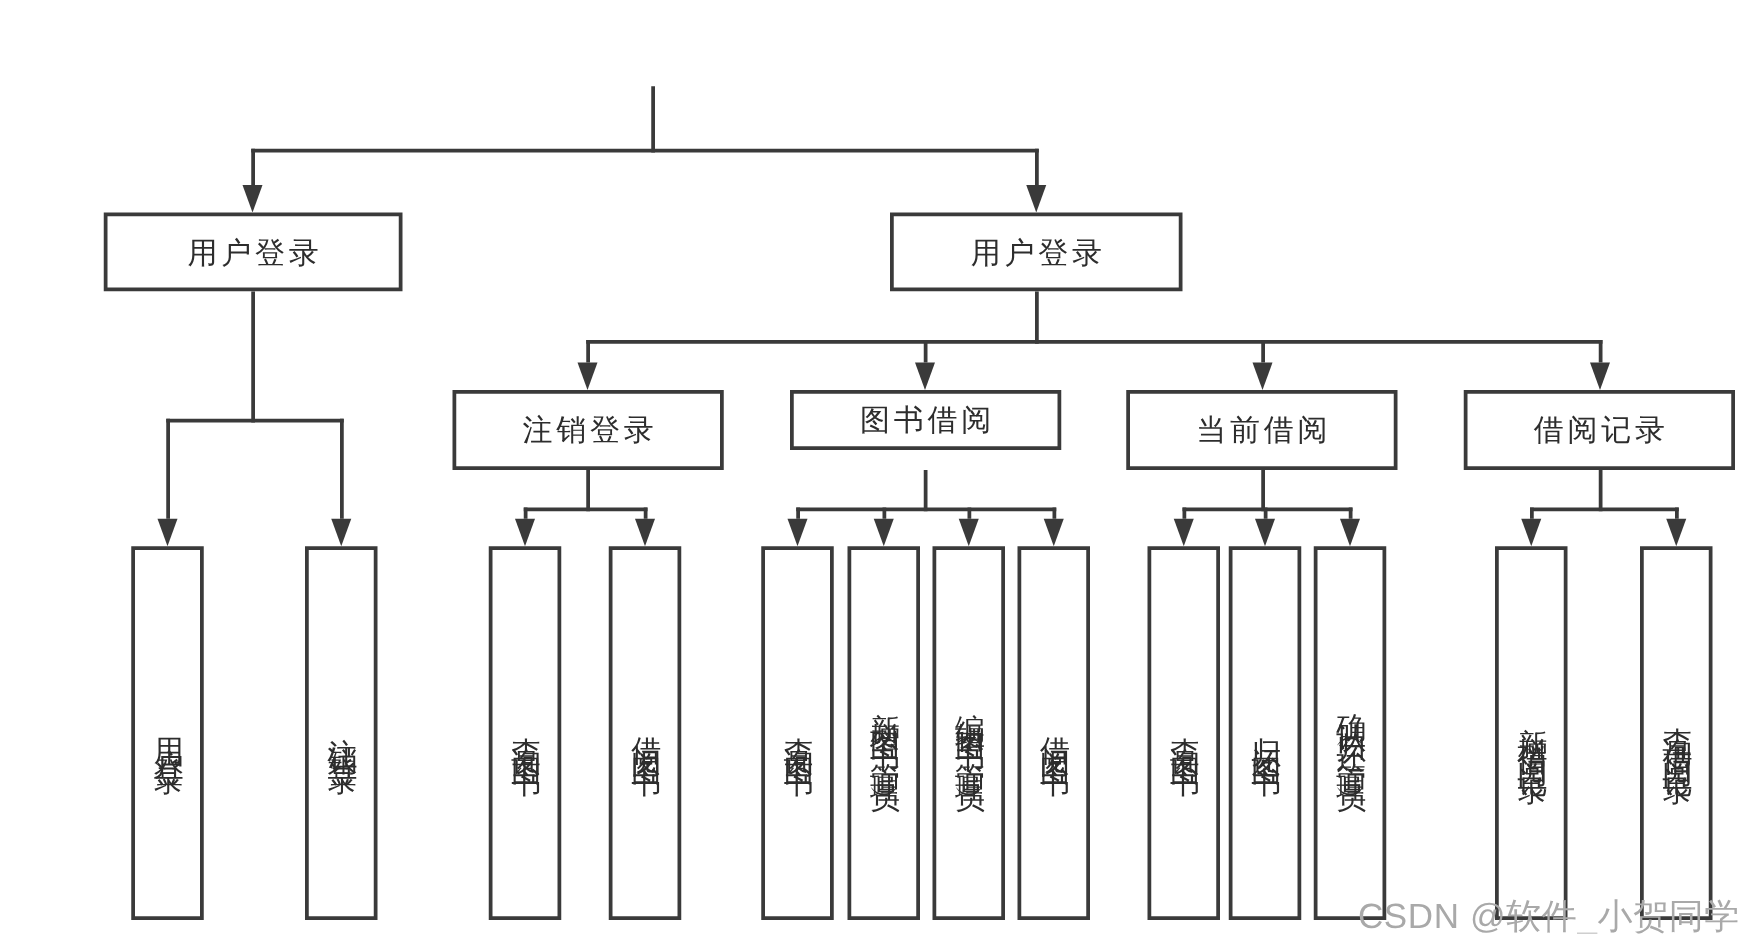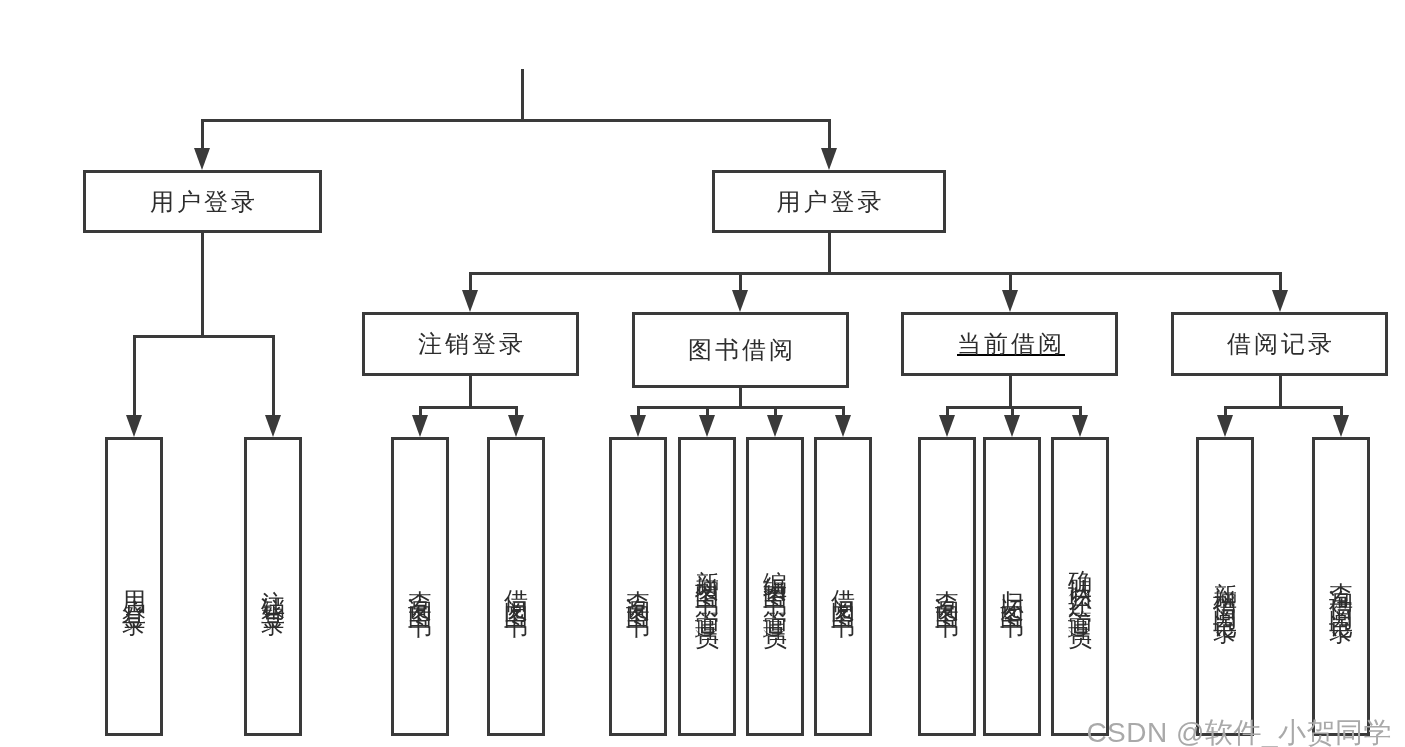--- a/index.html
+++ b/index.html
@@ -119,24 +119,24 @@
     <div class="arrow" style="left: 1333px; top: 415px;"></div>
     <div class="node h" style="left: 83px; top: 170px; width: 239px; height: 63px;">
       <span>用户登录</span>
     </div>
     <div class="node h" style="left: 712px; top: 170px; width: 234px; height: 63px;">
       <span>用户登录</span>
     </div>
     <div class="node h" style="left: 362px; top: 312px; width: 217px; height: 64px;">
       <span>注销登录</span>
     </div>
-    <div class="node h" style="left: 632px; top: 312px; width: 217px; height: 76px; text-align: center;">
+    <div class="node h" style="left: 632px; top: 312px; width: 217px; height: 48px; text-align: center;">
       <span>图书借阅</span>
     </div>
-    <div class="node h" style="left: 901px; top: 312px; width: 217px; height: 64px; text-decoration: underline;">
+    <div class="node h" style="left: 901px; top: 312px; width: 217px; height: 64px;">
       <span>当前借阅</span>
     </div>
     <div class="node h" style="left: 1171px; top: 312px; width: 217px; height: 64px;">
       <span>借阅记录</span>
     </div>
     <div class="node v" style="left: 105px; top: 437px; width: 58px; height: 299px;">
       <span>用户登录</span>
     </div>
     <div class="node v" style="left: 244px; top: 437px; width: 58px; height: 299px;">
       <span>注销登录</span>

